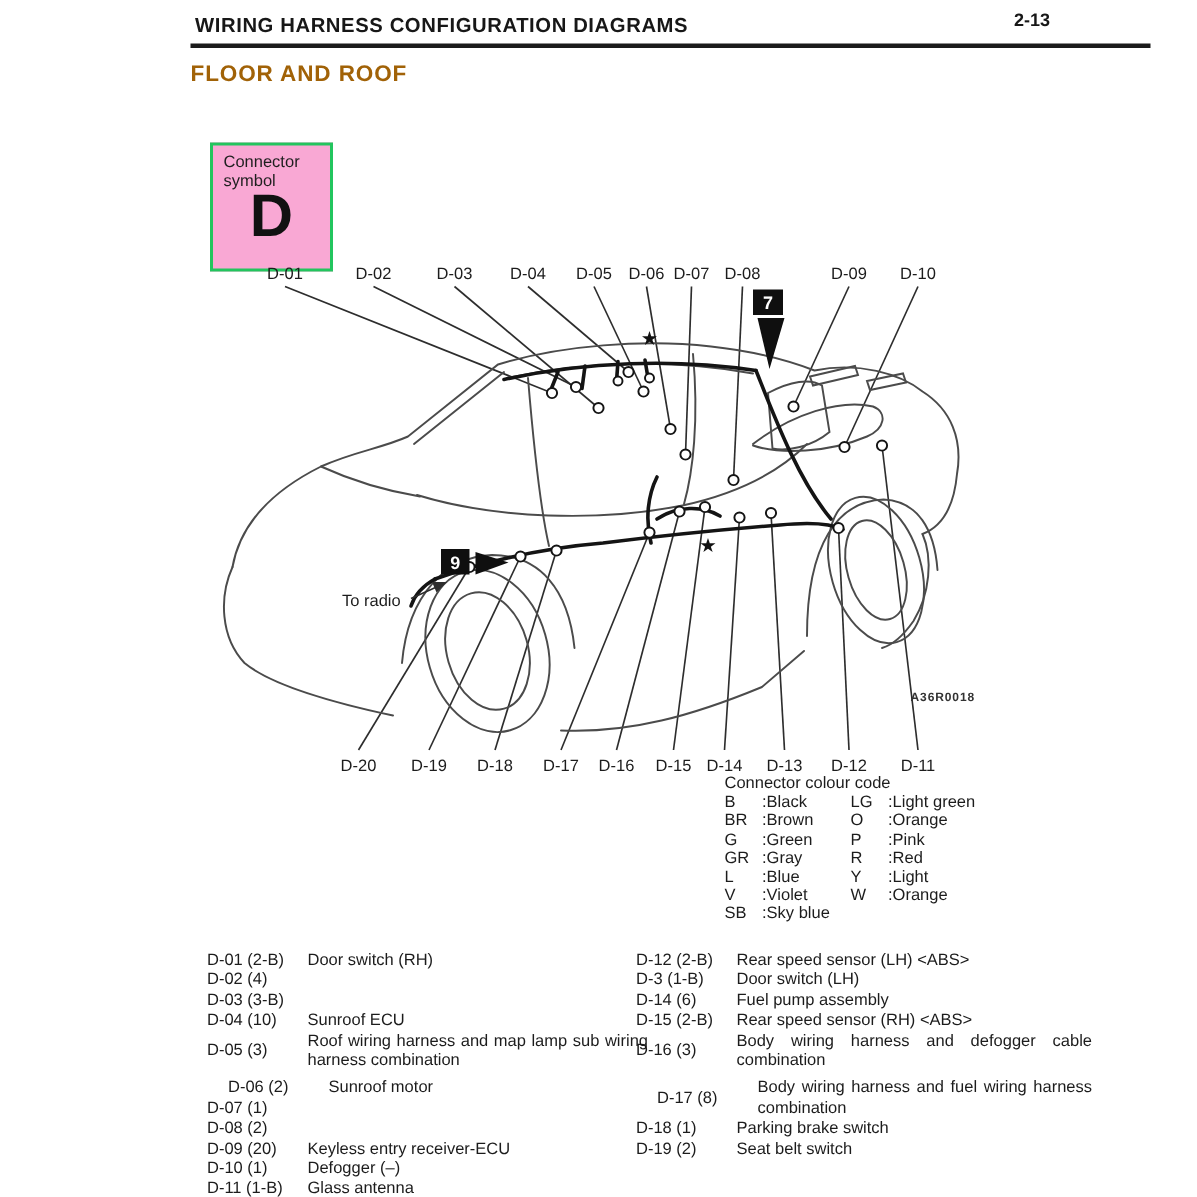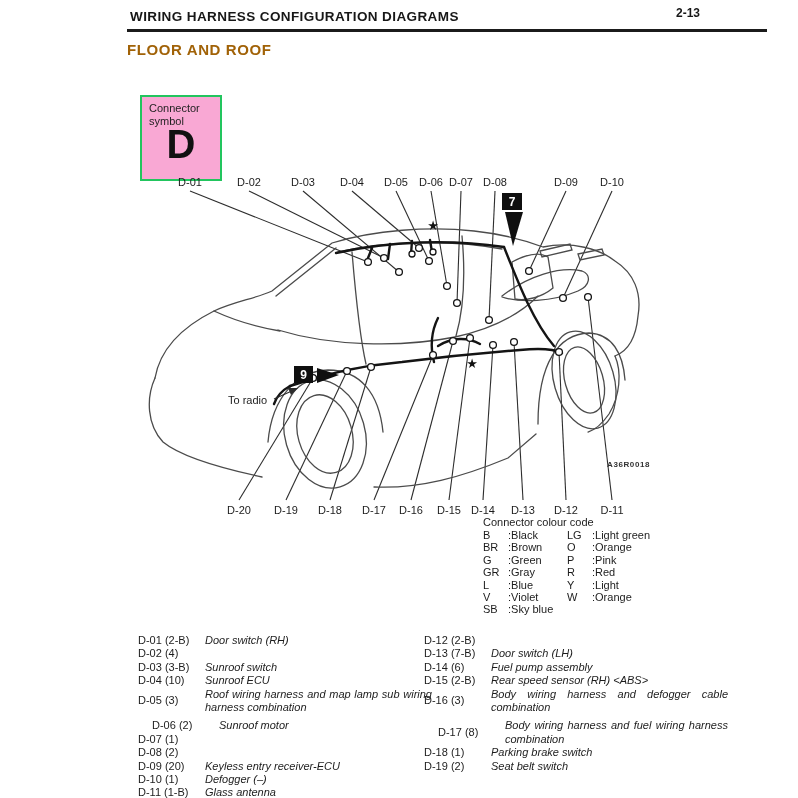--- a/index.html
+++ b/index.html
@@ -42,21 +42,21 @@
   .cc-row { display:flex; }
   .cc-code { width:25px; flex-shrink:0; }
   .cc-name::before { content:":"; }
 
   
   .parts-col { font-size:11px; line-height:13.4px; color:#1c1c1c; }
   .parts-left { left:138px; top:634px; width:294px; }
   .parts-right { left:424px; top:634px; width:304px; }
   .part-row { display:flex; align-items:center; }
   .part-code { width:67px; flex-shrink:0; }
-  .part-desc { flex:1; text-align:justify;font-style:italic; }
+  .part-desc { flex:1; text-align:justify; }
   .gap-before { margin-top:5px;padding-left:14px; }
 </style>
 </head>
 <body>
 
 <div class="abs hdr-title">WIRING HARNESS CONFIGURATION DIAGRAMS</div>
 <div class="abs hdr-page">2-13</div>
 <div class="abs hdr-rule"></div>
 <div class="abs section-title">FLOOR AND ROOF</div>
 
@@ -276,21 +276,20 @@
 <div class="abs parts-col parts-left">
   <div class="part-row">
       <span class="part-code">D-01 (2-B)</span>
       <span class="part-desc">Door switch (RH)</span>
     </div>
   <div class="part-row">
       <span class="part-code">D-02 (4)</span>
     </div>
   <div class="part-row">
       <span class="part-code">D-03 (3-B)</span>
-      <span class="part-desc">Sunroof switch</span>
     </div>
   <div class="part-row">
       <span class="part-code">D-04 (10)</span>
       <span class="part-desc">Sunroof ECU</span>
     </div>
   <div class="part-row">
       <span class="part-code">D-05 (3)</span>
       <span class="part-desc">Roof wiring harness and map lamp sub wiring harness combination</span>
     </div>
   <div class="part-row gap-before">
@@ -313,23 +312,24 @@
     </div>
   <div class="part-row">
       <span class="part-code">D-11 (1-B)</span>
       <span class="part-desc">Glass antenna</span>
     </div>
 </div>
 
 <div class="abs parts-col parts-right">
   <div class="part-row">
       <span class="part-code">D-12 (2-B)</span>
-    </div>
-  <div class="part-row">
-      <span class="part-code">D-13 (7-B)</span>
+      <span class="part-desc">Rear speed sensor (LH) &lt;ABS&gt;</span>
+    </div>
+  <div class="part-row">
+      <span class="part-code">D-3 (1-B)</span>
       <span class="part-desc">Door switch (LH)</span>
     </div>
   <div class="part-row">
       <span class="part-code">D-14 (6)</span>
       <span class="part-desc">Fuel pump assembly</span>
     </div>
   <div class="part-row">
       <span class="part-code">D-15 (2-B)</span>
       <span class="part-desc">Rear speed sensor (RH) &lt;ABS&gt;</span>
     </div>

